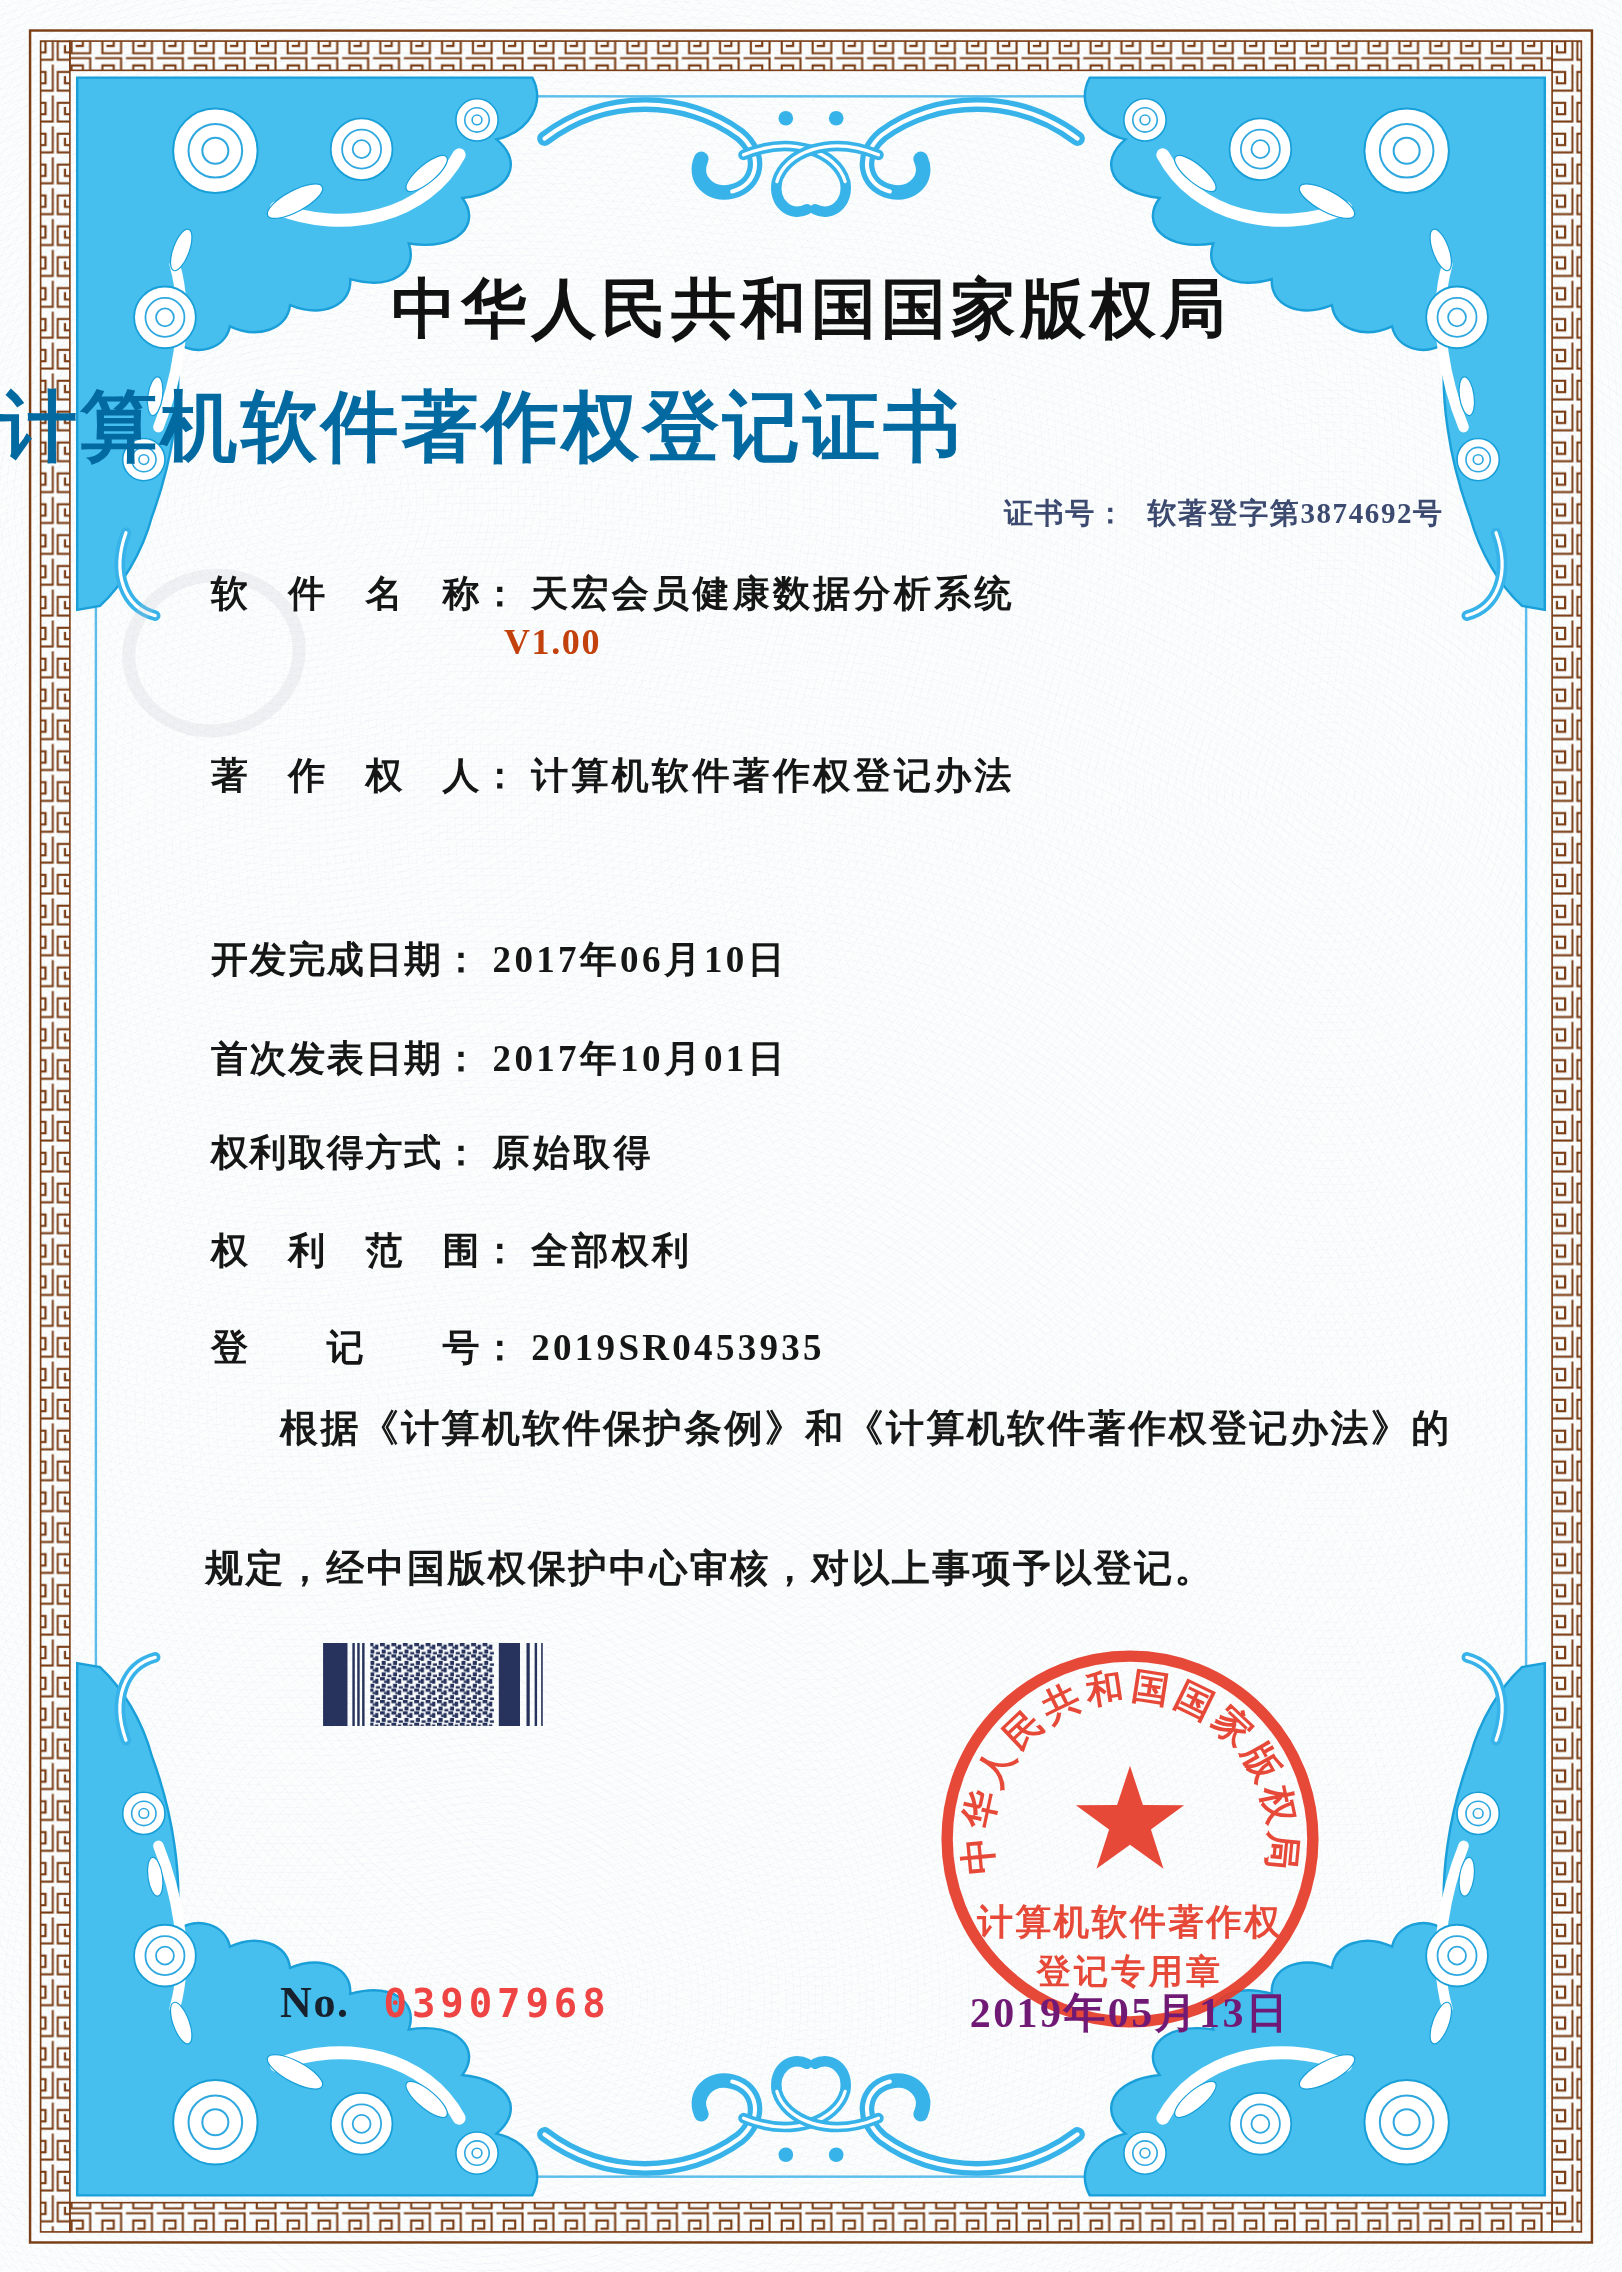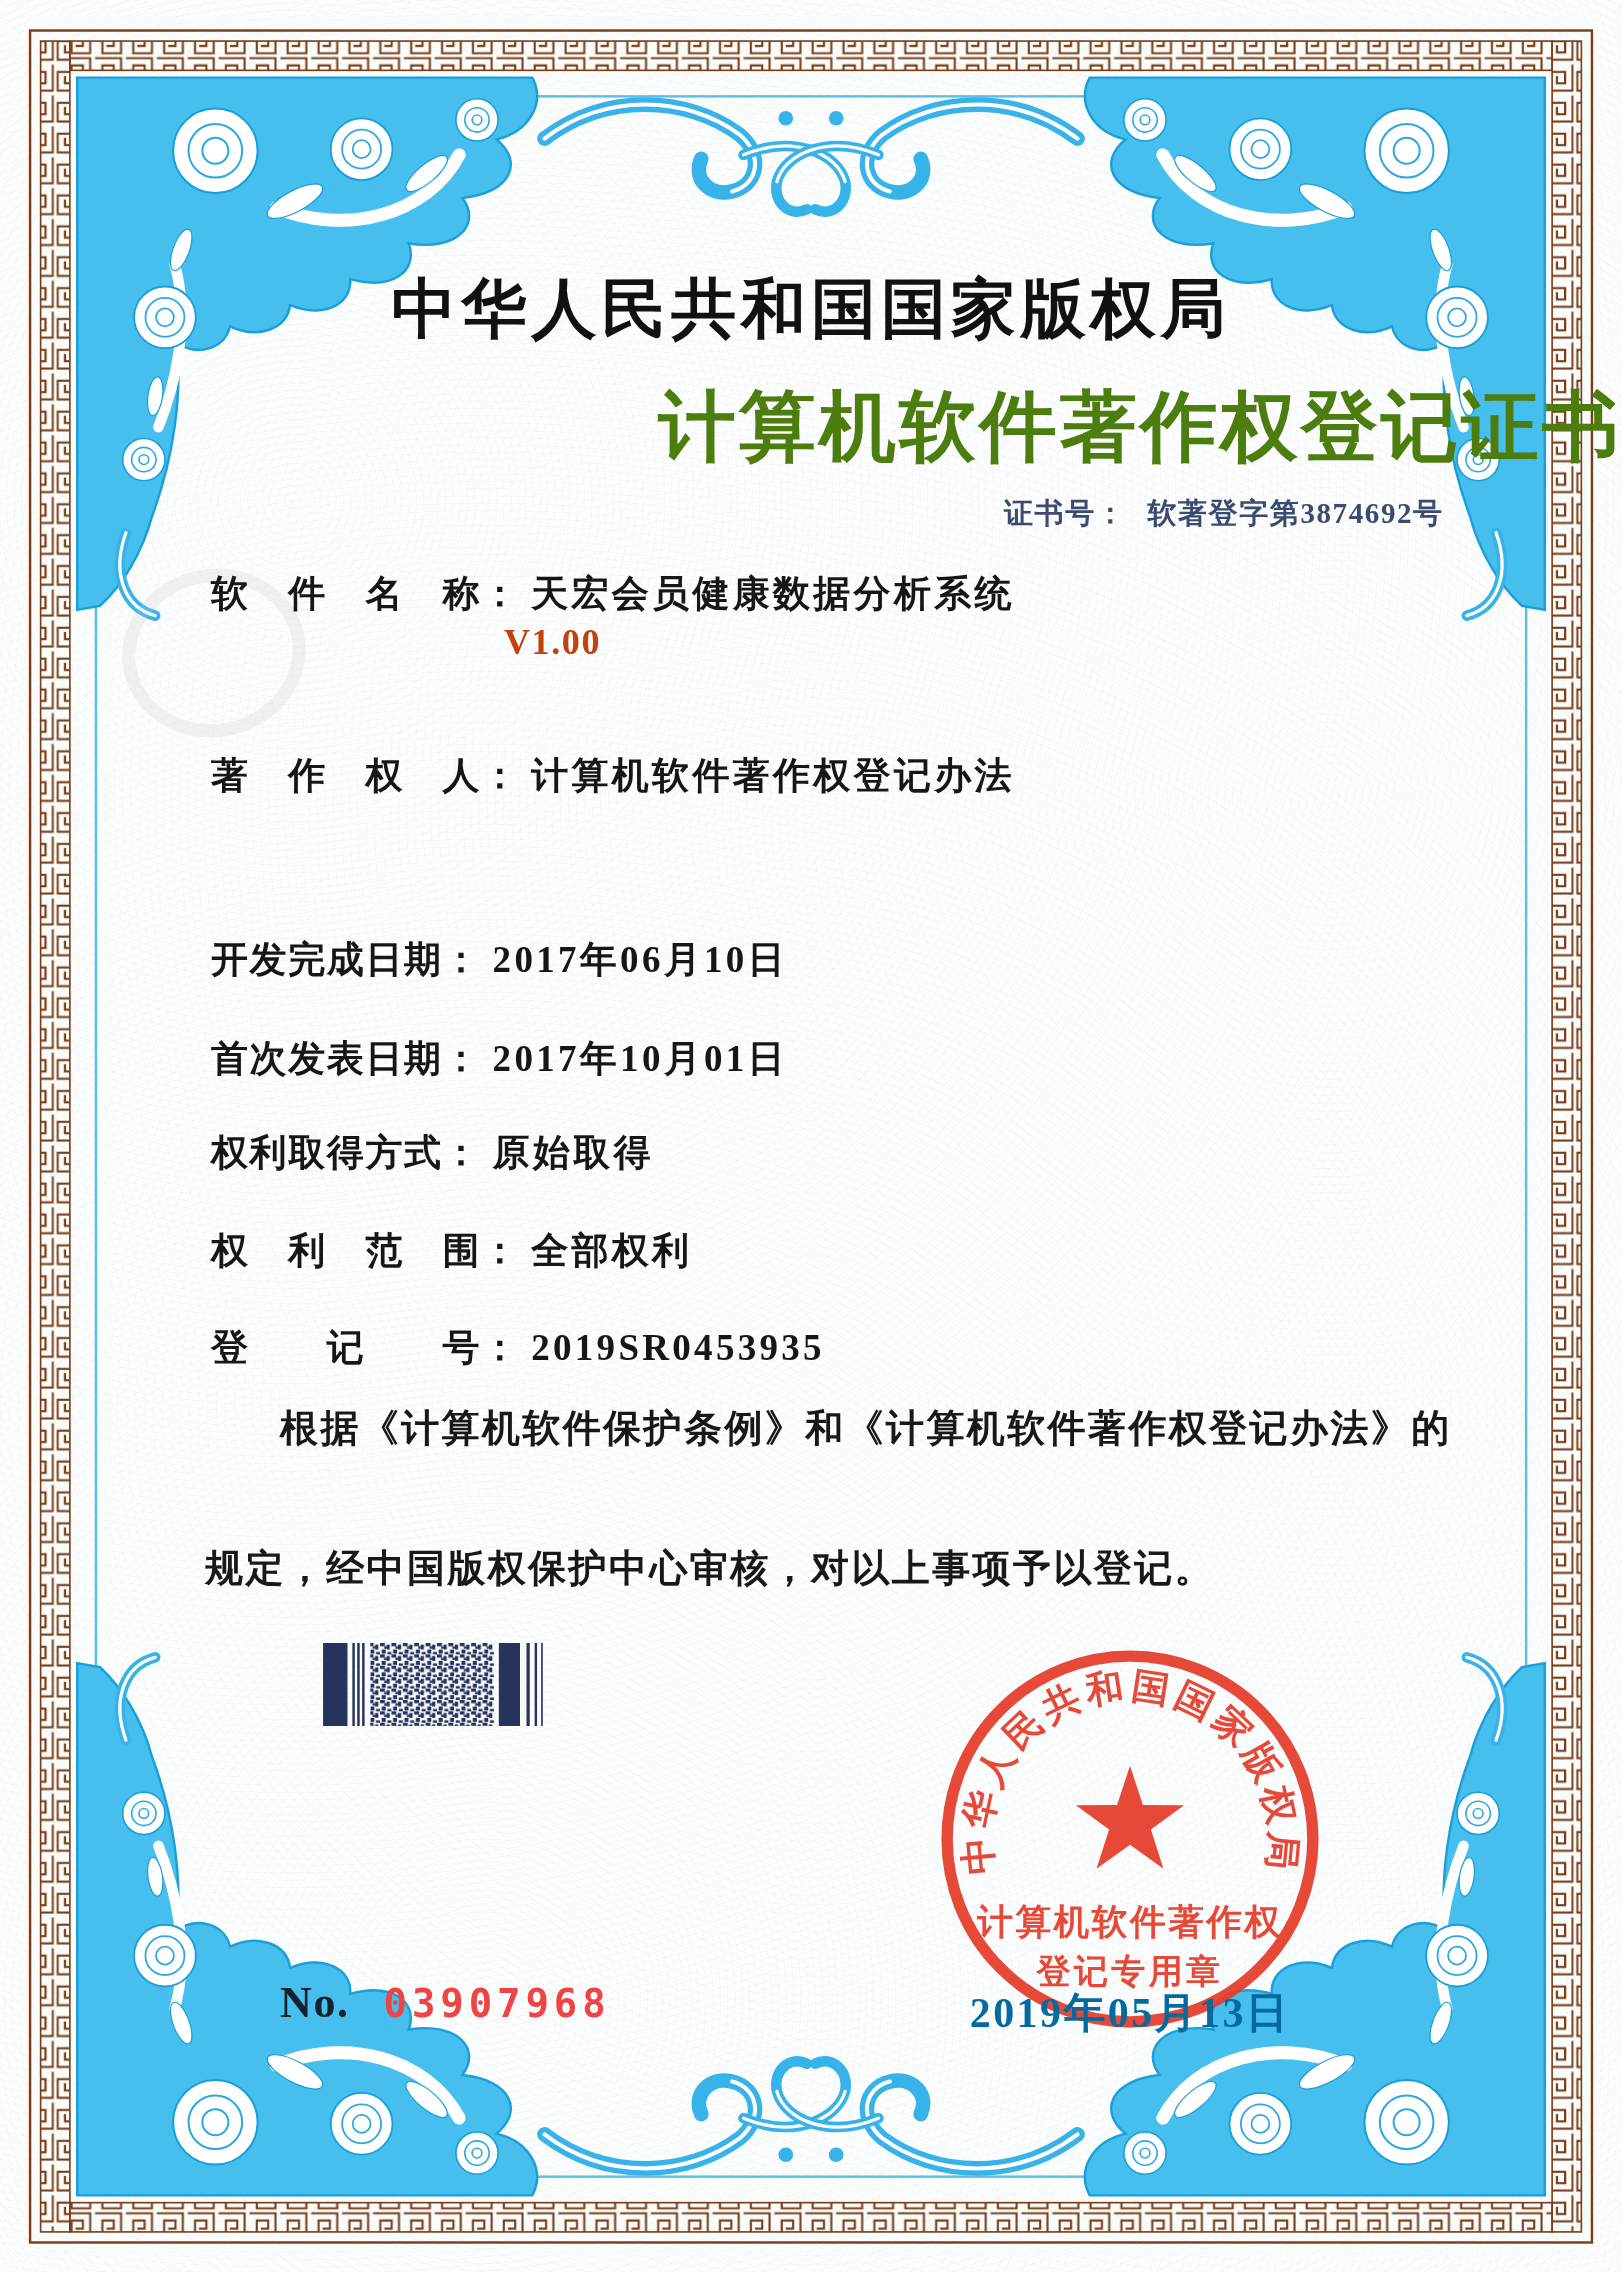--- a/index.html
+++ b/index.html
@@ -14,22 +14,22 @@
     font-family:"Liberation Serif","DejaVu Serif",serif;
     color:#1a1a1a;
   }
   .abs{position:absolute;}
   #decor{position:absolute;left:0;top:0;z-index:0;}
   .authority{
     left:0;top:265px;width:1622px;text-align:center;
     font-size:65px;font-weight:700;letter-spacing:4.9px;color:#111;z-index:2;
   }
   .cert-title{
-    left:0;top:376px;width:1622px;text-align:right;
-    font-size:77px;font-weight:700;letter-spacing:3.3px;color:#4d7c0f;z-index:2;
+    left:0;top:376px;width:1622px;text-align:left;
+    font-size:77px;font-weight:700;letter-spacing:3.3px;color:#0369a1;z-index:2;
   }
   .cert-no{
     left:1004px;top:494px;font-size:29px;font-weight:600;color:#3d4a70;
     letter-spacing:1.6px;z-index:2;white-space:nowrap;
   }
   .cert-no .v{margin-left:21px;}
   .frow{
     left:211px;font-size:37px;font-weight:600;color:#161616;z-index:2;white-space:nowrap;
     letter-spacing:1.6px;
   }
@@ -43,21 +43,21 @@
   .para.l2{top:1544px;}
   .serial{left:280px;top:1977px;z-index:2;white-space:nowrap;}
   .serial .no-label{font-size:44px;font-weight:700;color:#18222e;letter-spacing:1.6px;}
   .serial .no-value{
     font-family:"DejaVu Sans Mono","Liberation Mono",monospace;
     font-size:39px;font-weight:700;color:#ef4444;letter-spacing:4.9px;margin-left:34px;
   }
   #seal{left:939px;top:1648px;z-index:3;opacity:.93;}
   .seal-date{
     left:886px;top:1985px;width:488px;text-align:center;z-index:4;
-    font-size:42px;font-weight:700;color:#0369a1;letter-spacing:2.4px;
+    font-size:42px;font-weight:700;color:#701a75;letter-spacing:2.4px;
   }
   #barcode{left:323px;top:1643px;z-index:2;}
   .stamp-remnant{
     left:122px;top:569px;width:158px;height:142px;border:13px solid #c6cacd;
     border-radius:50%;opacity:.22;z-index:1;transform:rotate(-12deg);
   }
 </style>
 </head>
 <body>
 

